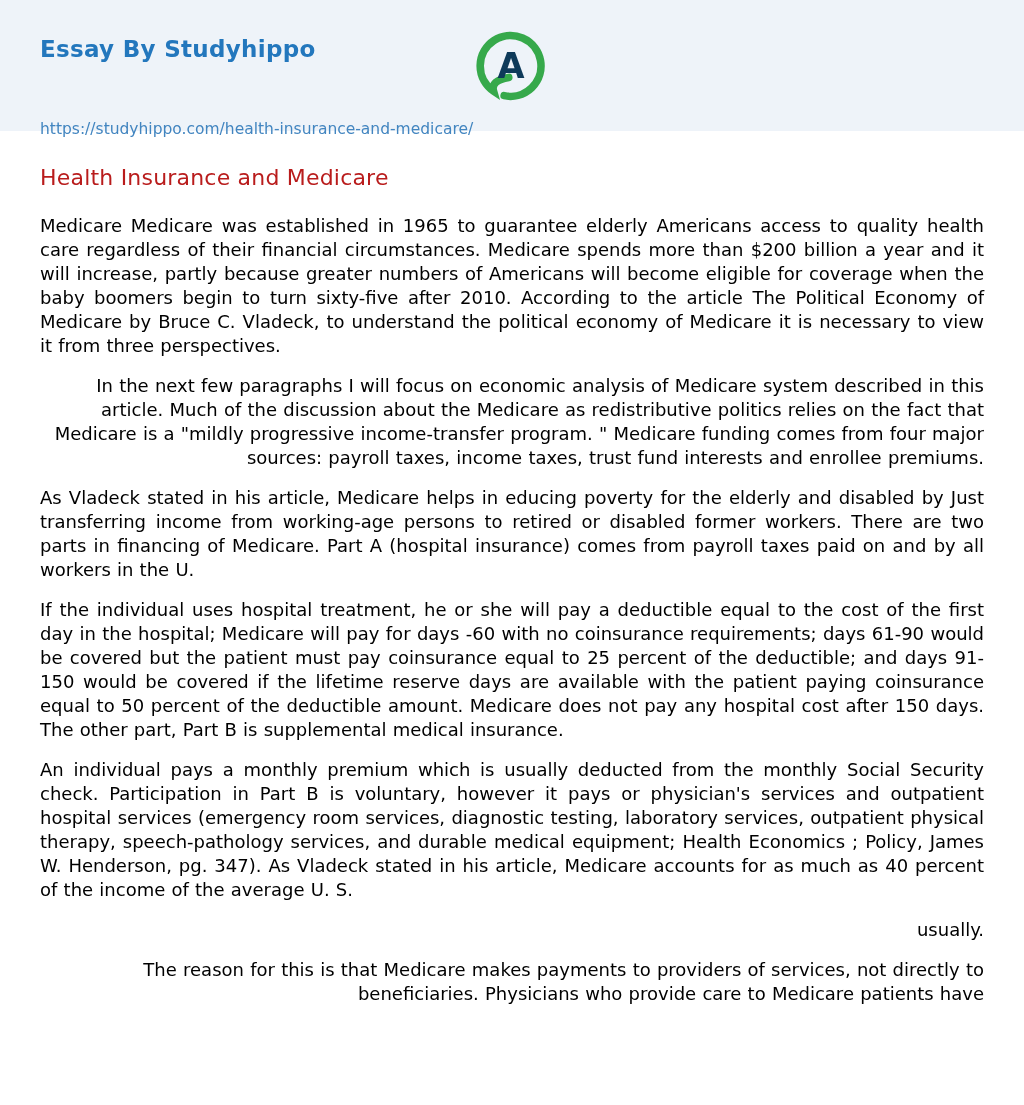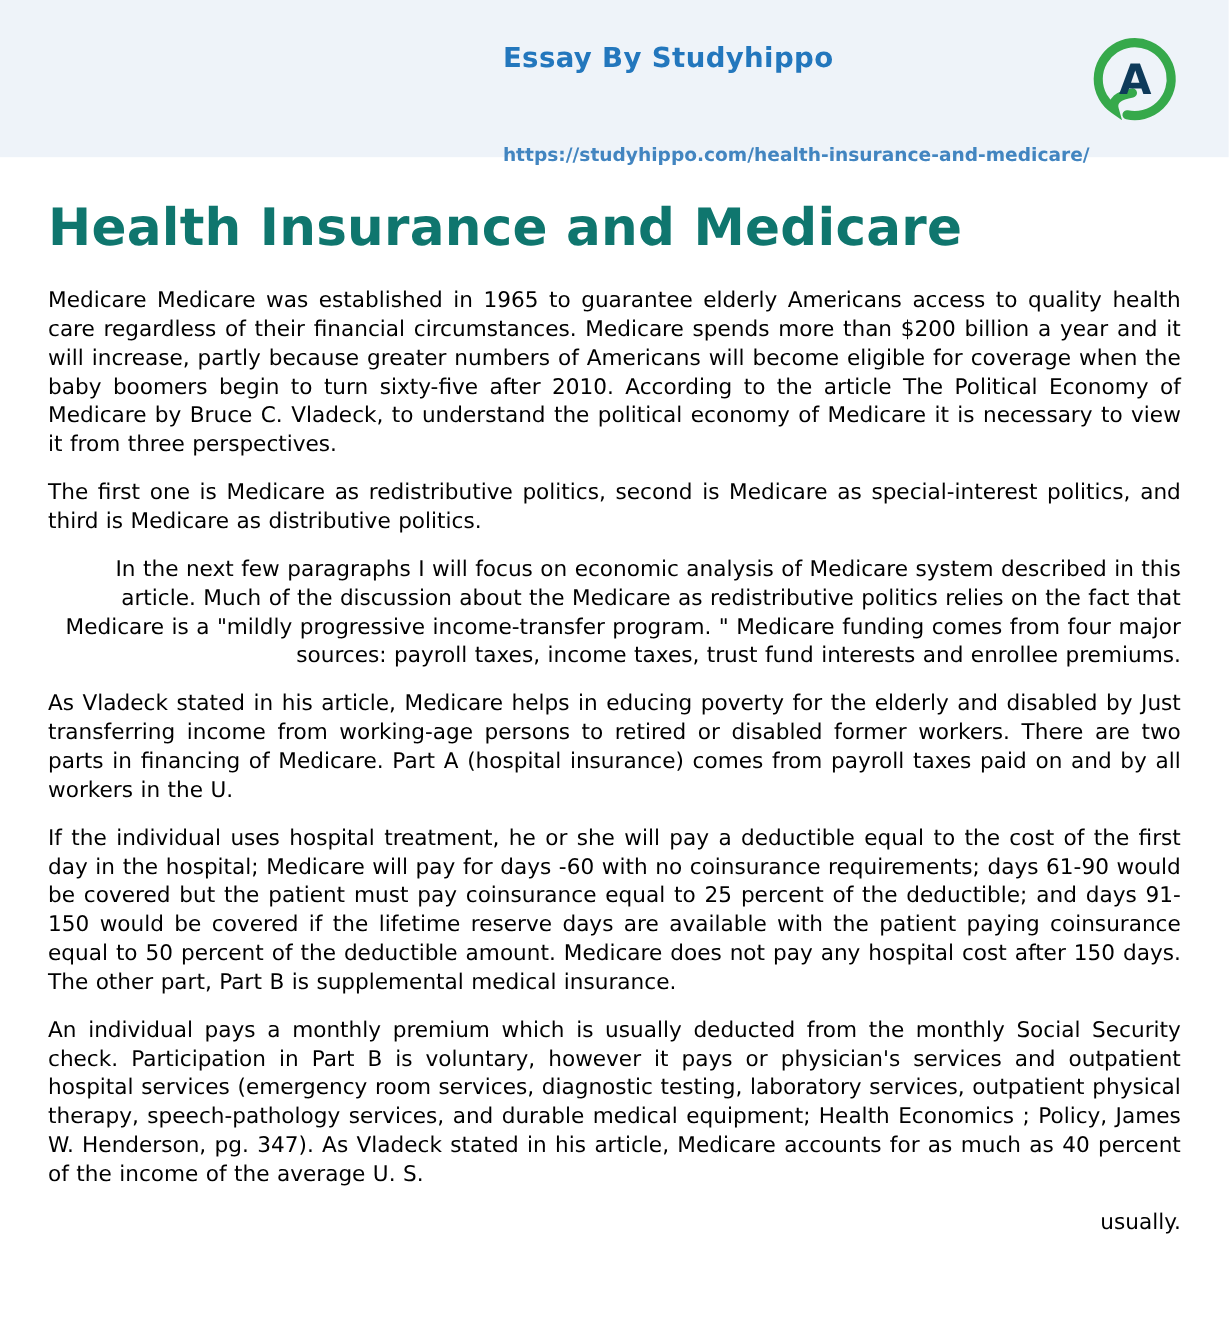--- a/index.html
+++ b/index.html
@@ -9,49 +9,49 @@
     overflow: hidden;
     font-family: "DejaVu Sans", "Liberation Sans", sans-serif;
   }
 
   
   .header {
     background: #eef3f9;
     height: 131px;
     padding: 30px 40px 0 40px;
     display: flex;
-    justify-content: flex-end;
+    justify-content: flex-start;
     align-items: flex-start;
   }
   .header-text { padding-top: 6px; }
   .site-title {
     color: #2377bd;
     font-size: 23px;
     font-weight: 700;
     letter-spacing: 0.3px;
     margin-bottom: 16px;
   }
   .page-url {
     color: #4285c0;
     font-size: 15.5px;
-    font-weight: 700;
+    font-weight: 400;
     text-decoration: none;
     cursor: pointer;
     display: inline-block;
     margin-top: 42px;
   }
   .logo { width: 76px; height: 76px; margin-top: -2px; }
   .logo svg { display: block; }
 
   
   .content { padding: 22px 40px 0 40px; }
   h1.article-title {
-    color: #0f766e;
-    font-size: 43px;
-    font-weight: 700;
+    color: #b91c1c;
+    font-size: 22px;
+    font-weight: 400;
     letter-spacing: 0.2px;
     margin: 12px 0 24px 0;
   }
   p.article-paragraph {
     color: #000000;
     font-size: 18px;
     line-height: 24px;
     margin-bottom: 16px;
     word-spacing: 0.5px;
   }
@@ -71,19 +71,19 @@
       <path d="M 47 65 Q 23 69 27 83 A 40 40 0 1 1 41 89" fill="none" stroke="#36a94b" stroke-width="10" stroke-linecap="round"></path>
       <text x="50" y="66" text-anchor="middle" font-size="46" font-weight="bold" font-family="DejaVu Sans, sans-serif" fill="#0e3a5a">A</text>
     </svg>
   </div>
 </div>
 
 <div class="content">
   <h1 class="article-title">Health Insurance and Medicare</h1>
 
   <p class="article-paragraph p-justify">Medicare Medicare was established in 1965 to guarantee elderly Americans access to quality health care regardless of their financial circumstances. Medicare spends more than $200 billion a year and it will increase, partly because greater numbers of Americans will become eligible for coverage when the baby boomers begin to turn sixty-five after 2010. According to the article The Political Economy of Medicare by Bruce C. Vladeck, to understand the political economy of Medicare it is necessary to view it from three perspectives.</p>
-  <p class="article-paragraph p-justify">The first one is Medicare as redistributive politics, second is Medicare as special-interest politics, and third is Medicare as distributive politics.</p>
   <p class="article-paragraph p-left">In the next few paragraphs I will focus on economic analysis of Medicare system described in this article. Much of the discussion about the Medicare as redistributive politics relies on the fact that Medicare is a "mildly progressive income-transfer program. " Medicare funding comes from four major sources: payroll taxes, income taxes, trust fund interests and enrollee premiums.</p>
   <p class="article-paragraph p-justify">As Vladeck stated in his article, Medicare helps in educing poverty for the elderly and disabled by Just transferring income from working-age persons to retired or disabled former workers. There are two parts in financing of Medicare. Part A (hospital insurance) comes from payroll taxes paid on and by all workers in the U.</p>
   <p class="article-paragraph p-justify">If the individual uses hospital treatment, he or she will pay a deductible equal to the cost of the first day in the hospital; Medicare will pay for days -60 with no coinsurance requirements; days 61-90 would be covered but the patient must pay coinsurance equal to 25 percent of the deductible; and days 91-150 would be covered if the lifetime reserve days are available with the patient paying coinsurance equal to 50 percent of the deductible amount. Medicare does not pay any hospital cost after 150 days. The other part, Part B is supplemental medical insurance.</p>
   <p class="article-paragraph p-justify">An individual pays a monthly premium which is usually deducted from the monthly Social Security check. Participation in Part B is voluntary, however it pays or physician's services and outpatient hospital services (emergency room services, diagnostic testing, laboratory services, outpatient physical therapy, speech-pathology services, and durable medical equipment; Health Economics ; Policy, James W. Henderson, pg. 347). As Vladeck stated in his article, Medicare accounts for as much as 40 percent of the income of the average U. S.</p>
   <p class="article-paragraph p-left">usually.</p>
+  <p class="article-paragraph p-left">The reason for this is that Medicare makes payments to providers of services, not directly to beneficiaries. Physicians who provide care to Medicare patients have</p>
 </div>
 
 </body></html>

